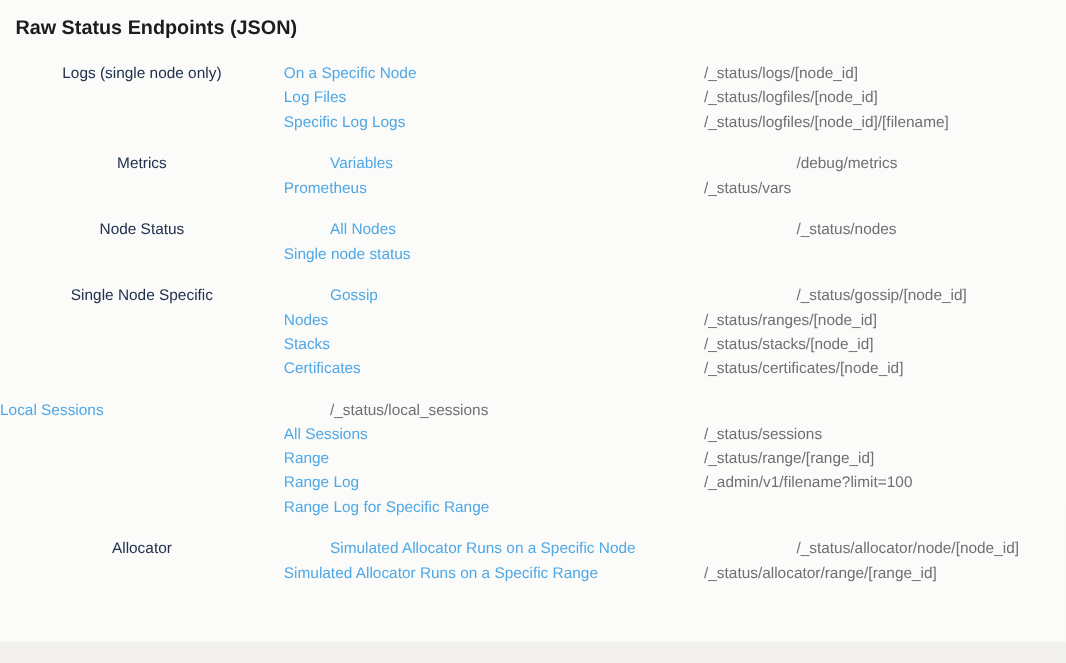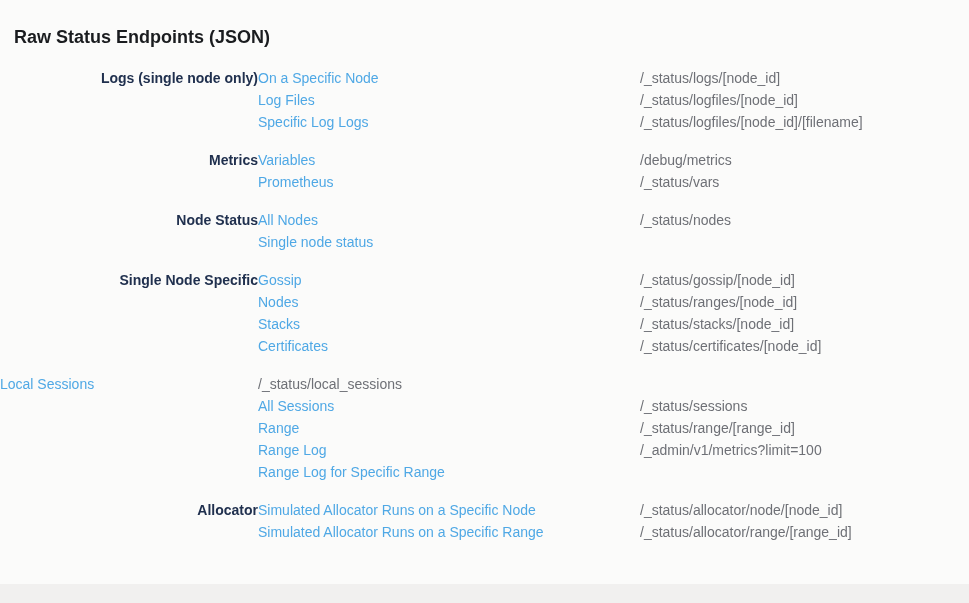--- a/index.html
+++ b/index.html
@@ -17,42 +17,43 @@
     overflow: hidden;
     font-family: "Liberation Sans", "DejaVu Sans", sans-serif;
   }
   body { background: var(--footer-color); }
   .content {
     width: 969px;
     height: 584px;
     background: var(--bg-color);
   }
   .page-title {
-    padding: 25px 0 0 14px;
+    padding: 13px 0 0 14px;
     font-size: 18px;
     line-height: 24px;
     font-weight: 700;
     color: var(--title-color);
   }
   .endpoints-table {
     margin-top: 18px;
   }
   .endpoint-row {
     display: grid;
     grid-template-columns: 258px 382px 1fr;
     line-height: 22px;
     font-size: 14px;
   }
   .endpoint-row.section-start {
     margin-top: 16px;
+    gap: 42px;
   }
   .cell.cat {
-    text-align: right;
+    text-align: center;
     color: var(--category-color);
-    font-weight: 700;
+    font-weight: 400;
   }
   .cell.link-cell {
   }
   .cell.link-cell a {
     color: var(--link-color);
     text-decoration: none;
     cursor: pointer;
   }
   .cell.path {
     color: var(--path-color);
@@ -133,21 +134,21 @@
         <div class="cell path">/_status/sessions</div>
       </div>
       <div class="endpoint-row">
         <div class="cell cat"></div>
         <div class="cell link-cell"><a href="#">Range</a></div>
         <div class="cell path">/_status/range/[range_id]</div>
       </div>
       <div class="endpoint-row">
         <div class="cell cat"></div>
         <div class="cell link-cell"><a href="#">Range Log</a></div>
-        <div class="cell path">/_admin/v1/metrics?limit=100</div>
+        <div class="cell path">/_admin/v1/filename?limit=100</div>
       </div>
       <div class="endpoint-row">
         <div class="cell cat"></div>
         <div class="cell link-cell"><a href="#">Range Log for Specific Range</a></div>
       </div>
       <div class="endpoint-row section-start">
         <div class="cell cat">Allocator</div>
         <div class="cell link-cell"><a href="#">Simulated Allocator Runs on a Specific Node</a></div>
         <div class="cell path">/_status/allocator/node/[node_id]</div>
       </div>

